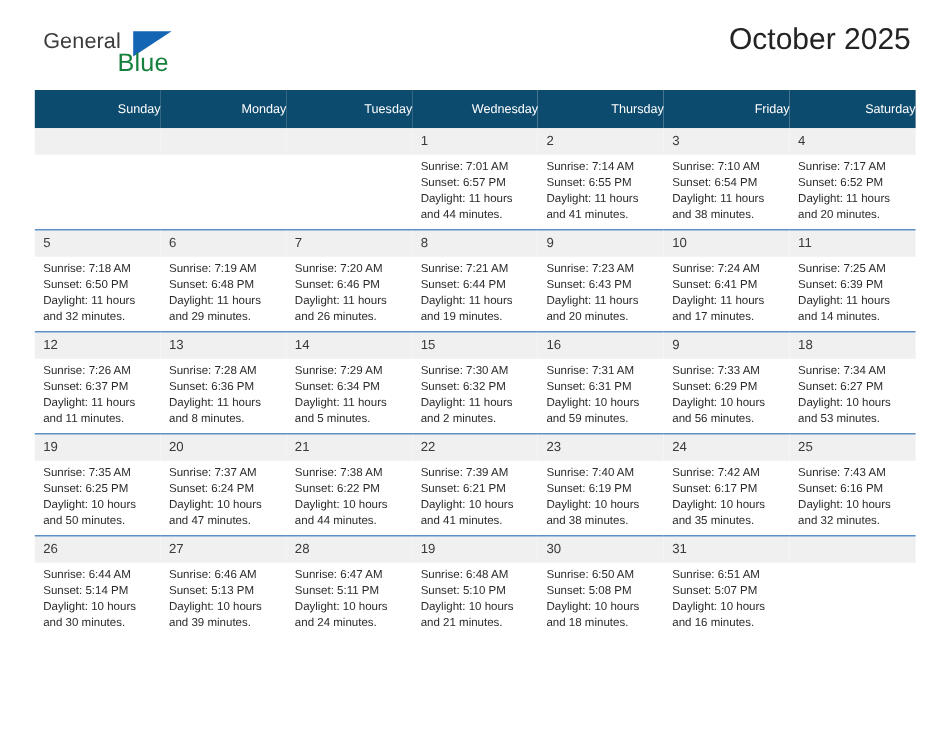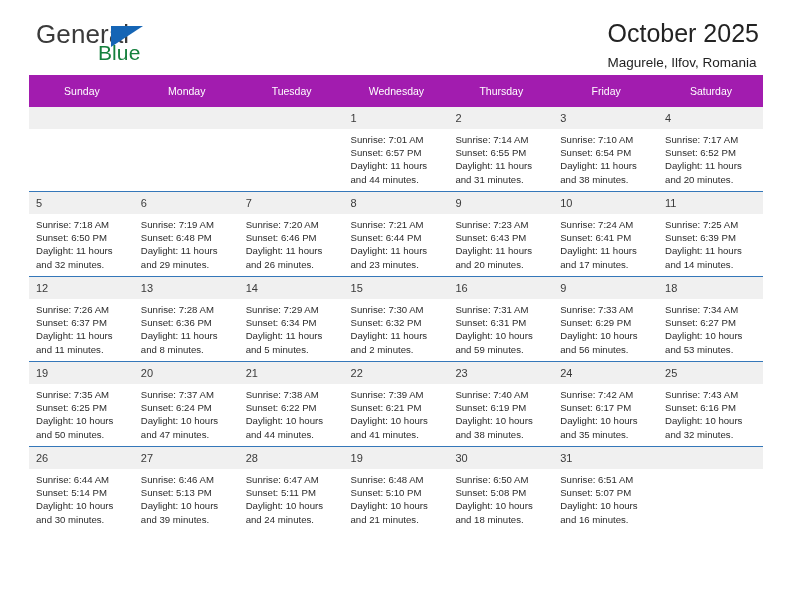--- a/index.html
+++ b/index.html
@@ -34,21 +34,21 @@
     position: relative;
     margin-top: 22px;
     margin-left: 7px;
     width: 200px;
     height: 48px;
   }
   .brand-general {
     position: absolute;
     left: 0;
     top: 0;
-    font-size: 26px;
+    font-size: 18px;
     letter-spacing: 0.1px;
     color: #3b3b3b;
     line-height: 24px;
   }
   .brand-triangle {
     position: absolute;
     left: 75px;
     top: 4px;
     width: 0;
     height: 0;
@@ -84,25 +84,25 @@
     font-weight: normal;
   }
 
   
   .calendar {
     width: 734px;
     border-collapse: collapse;
     table-layout: fixed;
   }
   .calendar th {
-    background: #a21caf;
+    background: #0c4a6e;
     color: #ffffff;
     font-size: 10.5px;
     font-weight: normal;
-    text-align: center;
+    text-align: right;
     padding: 6px 0 6px 1px;
     height: 20px;
     border: none;
   }
   .calendar td {
     vertical-align: top;
     padding: 0;
     border-top: 1.5px solid #3577b9;
     background: #ffffff;
     height: 84px;
@@ -140,21 +140,20 @@
 <div class="page">
 
   <div class="header">
     <div class="brand">
       <span class="brand-general">General</span>
       <span class="brand-triangle"></span>
       <span class="brand-blue">Blue</span>
     </div>
     <div class="titles">
       <h1 class="title-main">October 2025</h1>
-      <h2 class="title-sub">Magurele, Ilfov, Romania</h2>
     </div>
   </div>
 
   <table class="calendar">
     <thead>
       <tr>
         <th>Sunday</th>
         <th>Monday</th>
         <th>Tuesday</th>
         <th>Wednesday</th>
@@ -180,21 +179,21 @@
               <div>Sunrise: 7:01 AM</div>
               <div>Sunset: 6:57 PM</div>
               <div class="daylight">Daylight: 11 hours and 44 minutes.</div>
             </div>
           </td>
           <td class="day-cell">
             <div class="daynum">2</div>
             <div class="details">
               <div>Sunrise: 7:14 AM</div>
               <div>Sunset: 6:55 PM</div>
-              <div class="daylight">Daylight: 11 hours and 31 minutes.</div>
+              <div class="daylight">Daylight: 11 hours and 41 minutes.</div>
             </div>
           </td>
           <td class="day-cell">
             <div class="daynum">3</div>
             <div class="details">
               <div>Sunrise: 7:10 AM</div>
               <div>Sunset: 6:54 PM</div>
               <div class="daylight">Daylight: 11 hours and 38 minutes.</div>
             </div>
           </td>
@@ -230,21 +229,21 @@
               <div>Sunrise: 7:20 AM</div>
               <div>Sunset: 6:46 PM</div>
               <div class="daylight">Daylight: 11 hours and 26 minutes.</div>
             </div>
           </td>
           <td class="day-cell">
             <div class="daynum">8</div>
             <div class="details">
               <div>Sunrise: 7:21 AM</div>
               <div>Sunset: 6:44 PM</div>
-              <div class="daylight">Daylight: 11 hours and 23 minutes.</div>
+              <div class="daylight">Daylight: 11 hours and 19 minutes.</div>
             </div>
           </td>
           <td class="day-cell">
             <div class="daynum">9</div>
             <div class="details">
               <div>Sunrise: 7:23 AM</div>
               <div>Sunset: 6:43 PM</div>
               <div class="daylight">Daylight: 11 hours and 20 minutes.</div>
             </div>
           </td>

